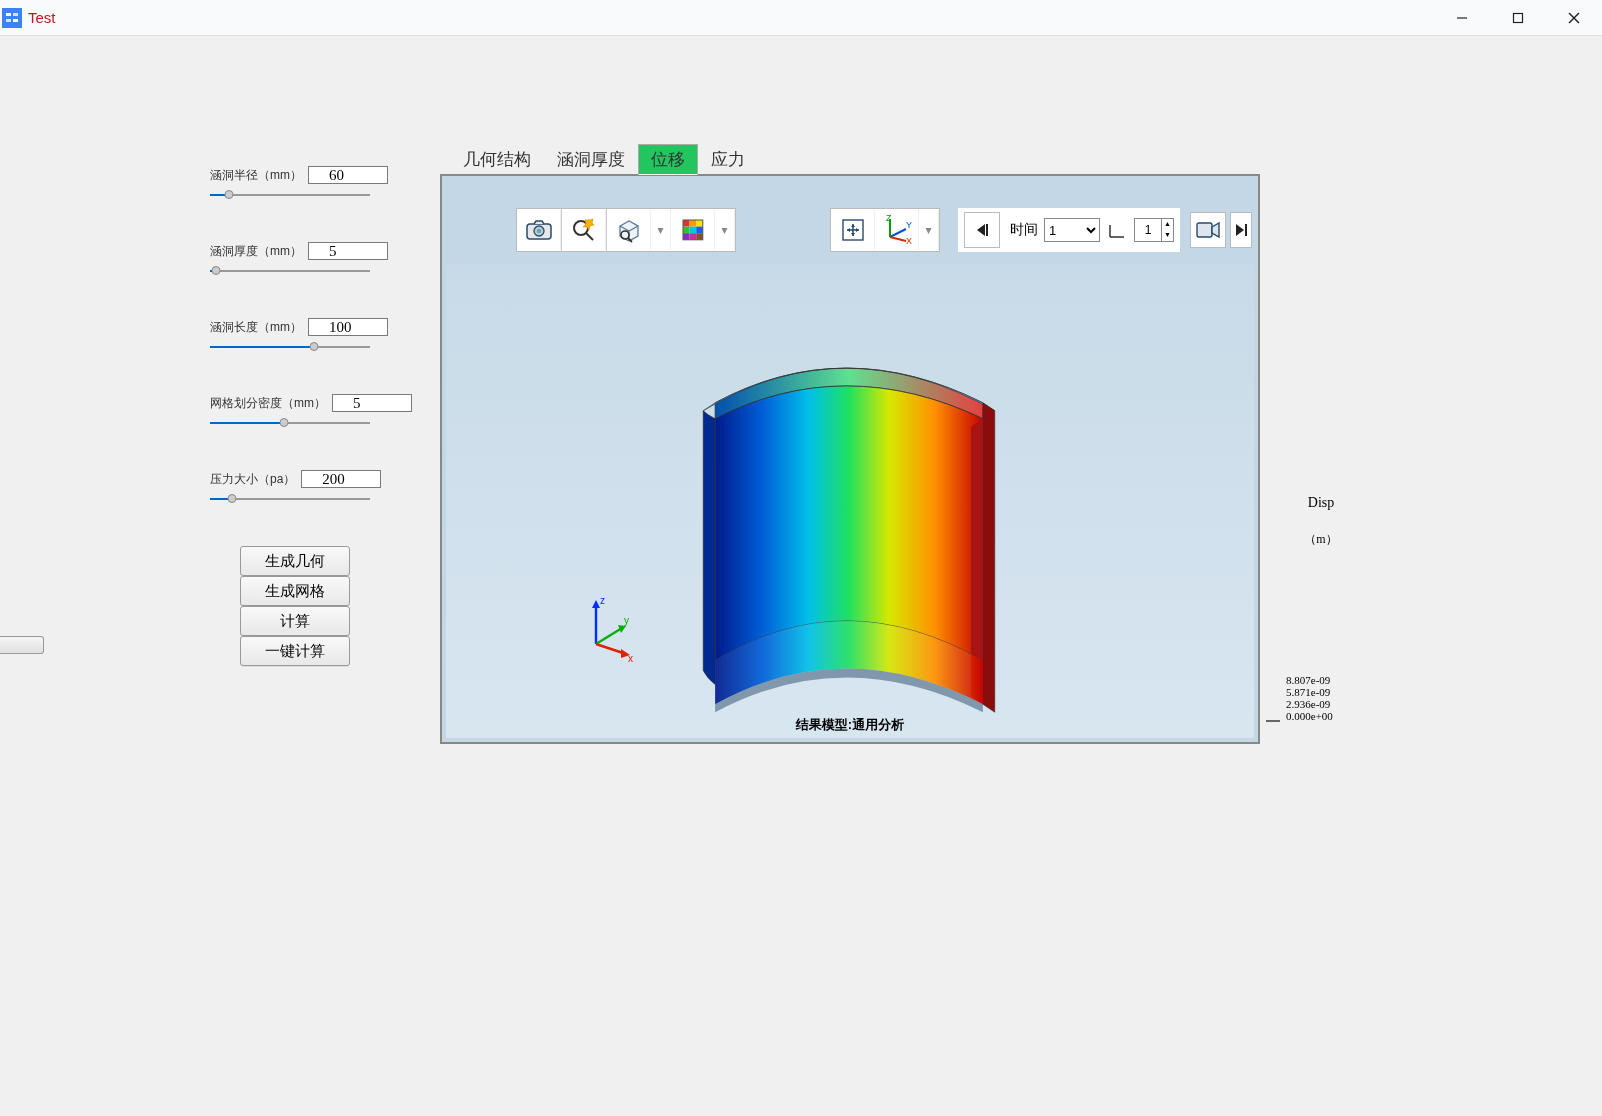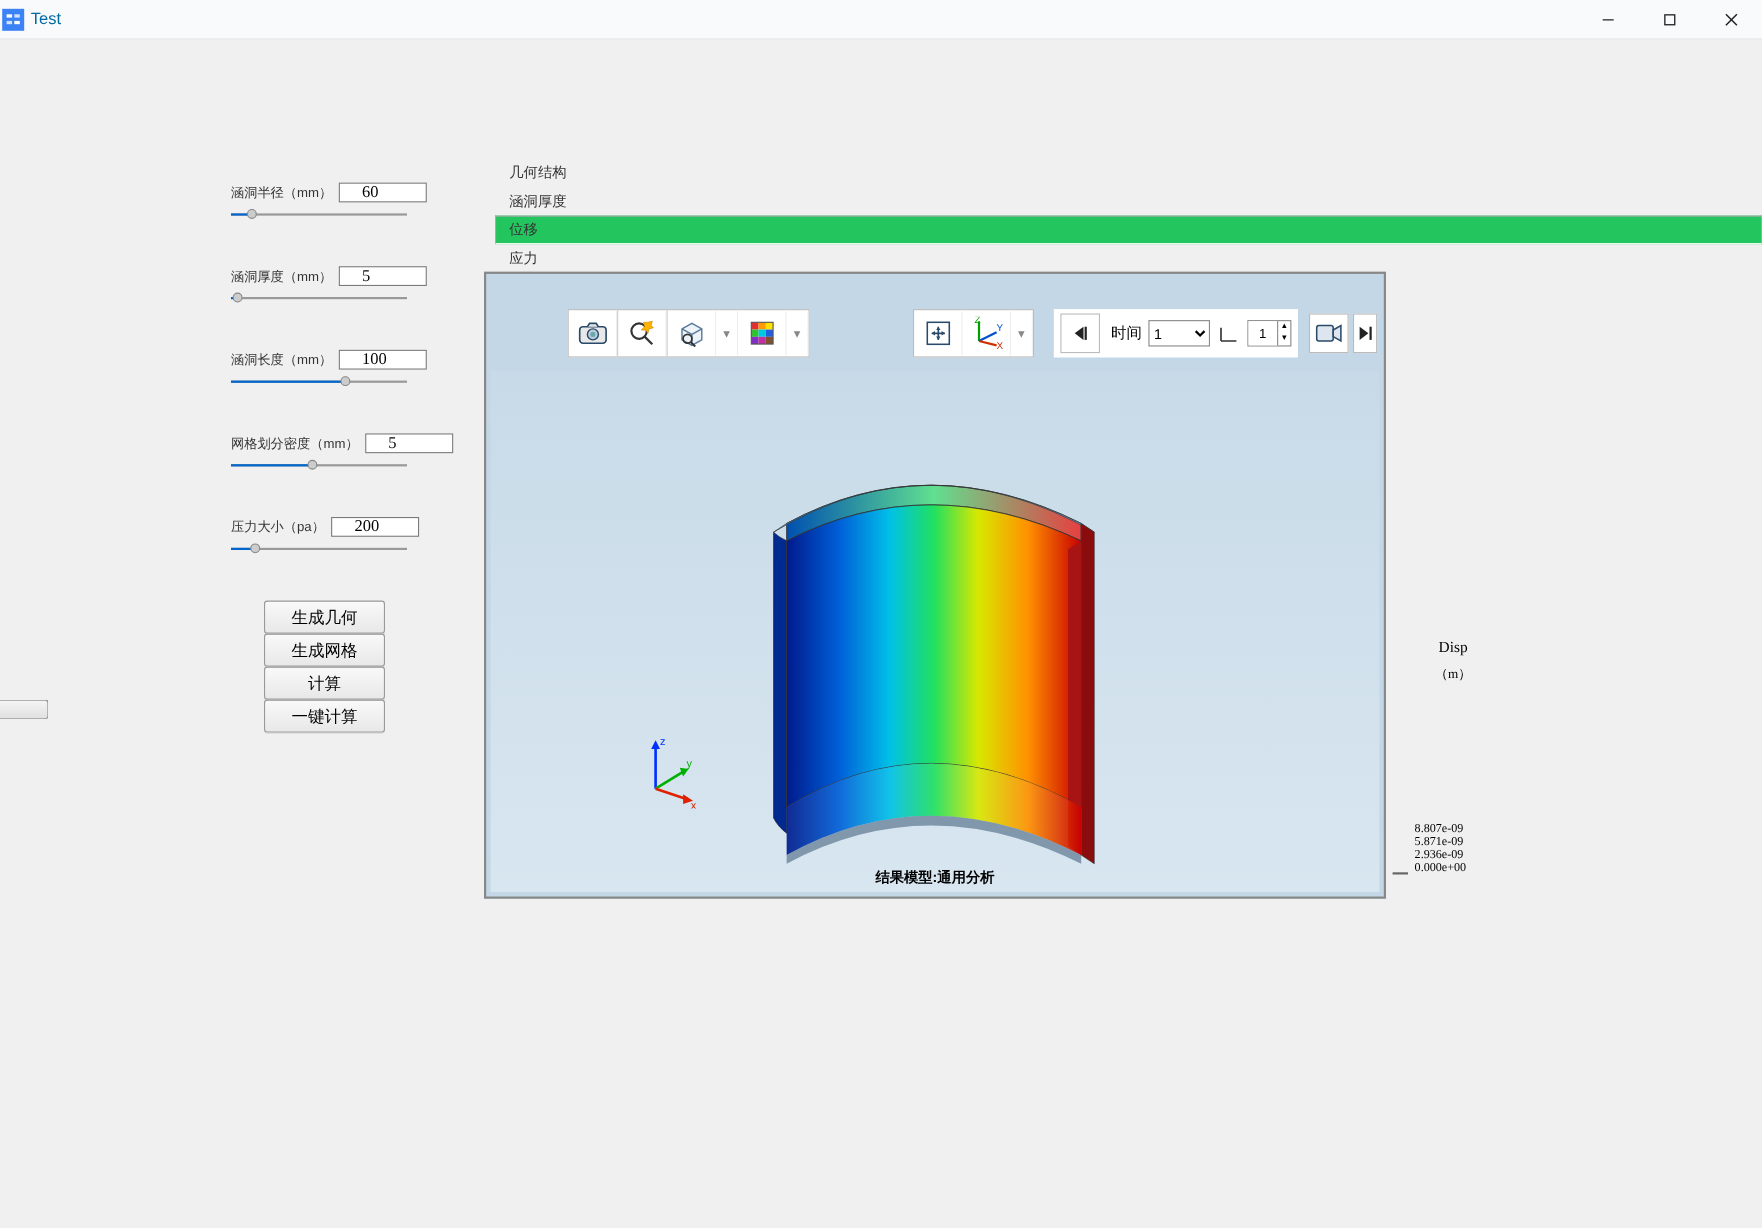--- a/index.html
+++ b/index.html
@@ -18,21 +18,21 @@
       align-items: center;
       border-bottom: 1px solid #e0e0e0;
     }
     .title-icon {
       width: 20px; height: 20px;
       background: #3b82f6;
       margin: 0 6px 0 2px;
       display: flex; align-items: center; justify-content: center;
       color: white; font-weight: bold; font-size: 13px;
     }
-    .title-text { font-size: 15px; color: #0369a1; flex: 0 0 auto; }
+    .title-text { font-size: 15px; color: #b91c1c; flex: 0 0 auto; }
     .title-spacer { flex: 1; }
     .win-btn { width: 56px; height: 36px; display: flex; align-items: center; justify-content: center; cursor: pointer; font-size: 14px; }
 
     .main-area {
       display: flex;
       height: calc(100% - 36px);
       background: #f0f0f0;
     }
 
     .sidebar {
@@ -105,22 +105,21 @@
 
     .viewer-area {
       flex: 1;
       padding-top: 108px;
       padding-left: 0;
     }
 
     .tabs {
       display: flex;
       margin-left: 10px;
-      font-size: 13px;
-      flex-direction: column;
+      font-size: 17px;
     }
     .tab {
       padding: 3px 12px;
       cursor: pointer;
       color: #333;
       border: 1px solid transparent;
     }
     .tab.active {
       background: #22c55e;
       border: 1px solid #aaa;
@@ -184,21 +183,21 @@
     }
     .result-label {
       position: absolute; bottom: 4px; left: 50%; transform: translateX(-50%);
       font-size: 13px; font-weight: bold;
     }
 
     .legend {
       position: absolute; right: -118px; bottom: 20px; width: 110px;
       font-size: 11px; text-align: left; font-family: "Times New Roman", serif;
     }
-    .legend-title { text-align:center; font-size:14px; margin-bottom:6px; }
+    .legend-title { text-align:center; font-size:14px; margin-bottom:20px; }
     .legend-unit { text-align:center; font-size:12px; margin-bottom:6px; }
     .legend-body { display:flex; align-items:flex-end; height: 168px; }
     .legend-bar {
       width: 14px;
       background: linear-gradient(to bottom, #d40000, #ff8000, #ffff00, #40ff00, #00e0ff, #0040ff);
       border: 1px solid #666;
     }
     .legend-ticks { display:flex; flex-direction:column; justify-content:space-between; margin-left:6px; font-size:11px; }
 
     .small-stub {

